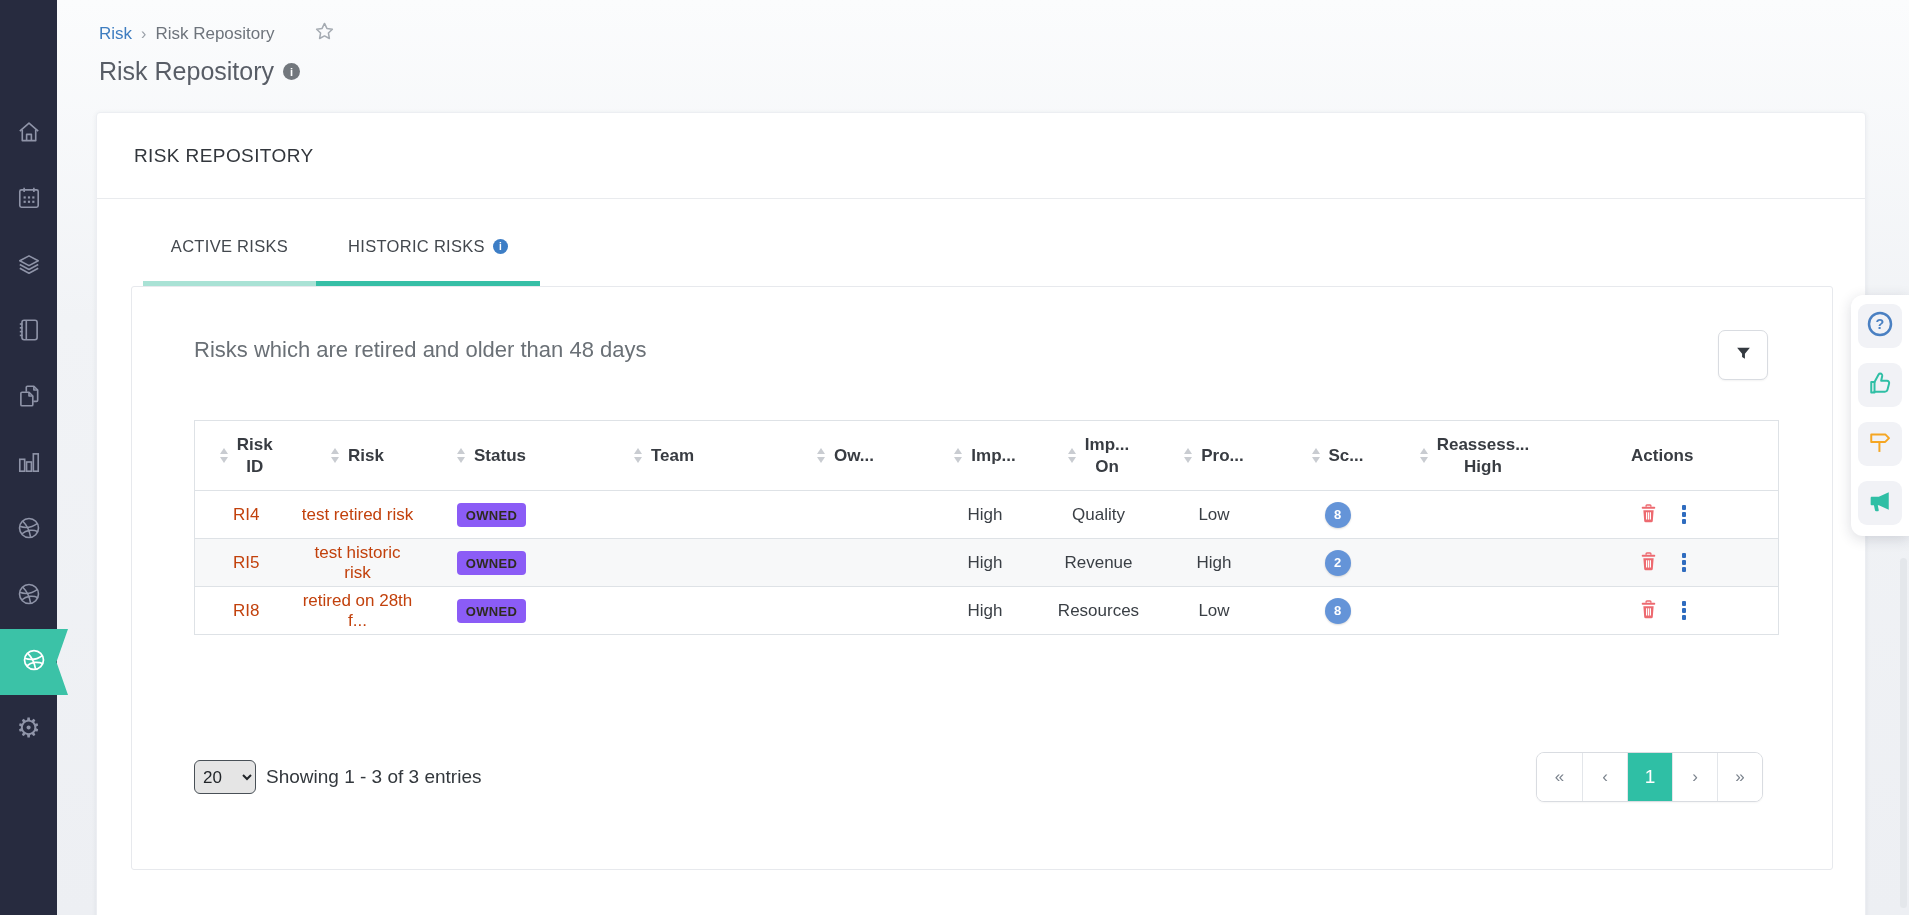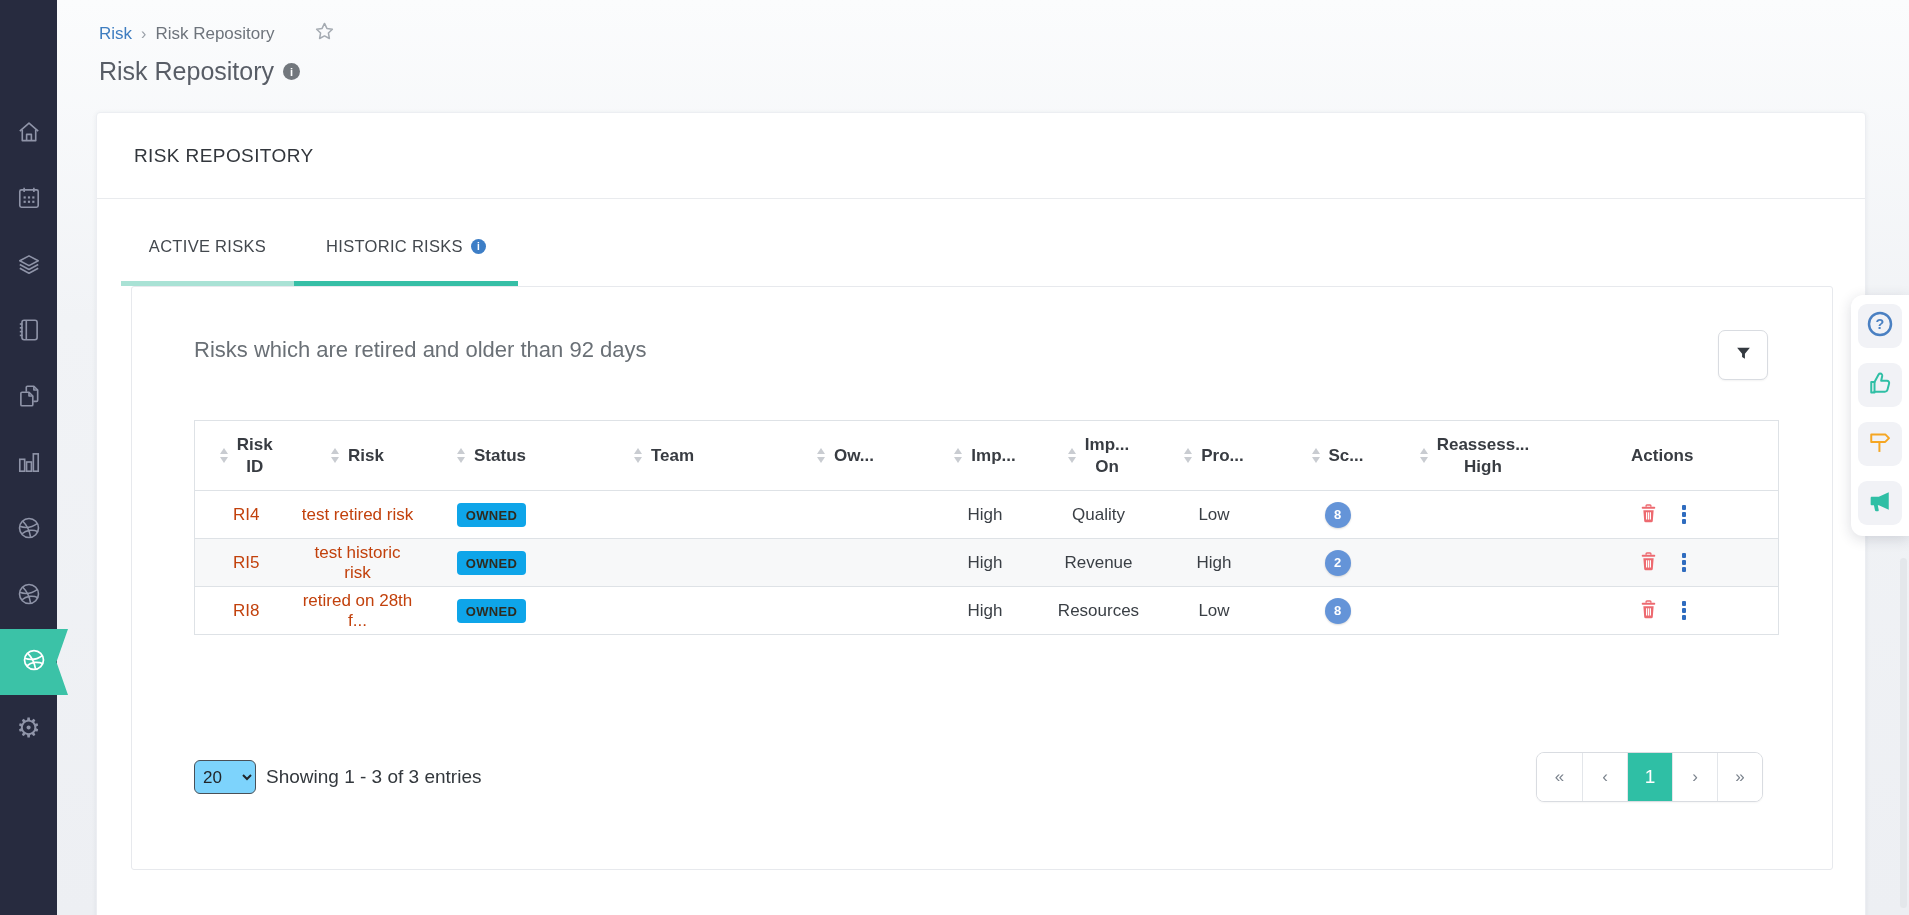--- a/index.html
+++ b/index.html
@@ -33,21 +33,21 @@
   .info-badge.blue { width:15px; height:15px; background:#3d7ec6; font-size:10px; }
 
   
   .main-card { position:absolute; left:96px; top:112px; width:1770px; height:845px;
                background:#fff; border:1px solid #eceef2; border-radius:4px;
                box-shadow:0 1px 5px rgba(44,52,70,.07); }
   .card-header { height:86px; display:flex; align-items:center; padding:0 37px;
                  border-bottom:1px solid #e9ebee; }
   .card-title { font-size:19px; color:#32363c; font-weight:normal; letter-spacing:.4px; }
 
-  .tabs { display:flex; padding-left:24px; height:87px; }
+  .tabs { display:flex; padding-left:46px; height:87px; }
   .tab { display:flex; align-items:center; justify-content:center; gap:8px;
          padding-top:12px; height:87px; font-size:16.5px; color:#43484e;
          letter-spacing:.3px; cursor:pointer; border-bottom:5px solid transparent; }
   .tab.t-active-risks { width:173px; border-bottom-color:#a9e2d5; }
   .tab.t-historic     { width:224px; border-bottom-color:#36bfa6; }
 
   .inner-card { position:absolute; left:34px; top:173px; width:1702px; height:584px;
                 background:#fff; border:1px solid #e7e9ed; border-radius:3px; }
   .panel-heading { position:absolute; left:62px; top:50px; font-size:22px; color:#6a7076;
                    font-weight:normal; }
@@ -65,37 +65,37 @@
   th, td { text-align:center; vertical-align:middle; padding:0 4px; }
   .th-flex { display:flex; align-items:center; justify-content:center; gap:9px;
              font-weight:bold; color:#383c42; line-height:1.25; }
   .th-label span { display:block; }
   .sort-icon { display:flex; flex-direction:column; gap:3px; }
   .sort-icon i { display:block; width:0; height:0;
                  border-left:4.5px solid transparent; border-right:4.5px solid transparent; }
   .sort-icon i.up   { border-bottom:6px solid #c9ccd1; }
   .sort-icon i.down { border-top:6px solid #c9ccd1; }
   .cell-link { color:#c2410c; text-decoration:none; cursor:pointer; }
-  .status-badge { display:inline-block; background:#0ea5e9; color:#2e2b20; font-weight:bold;
+  .status-badge { display:inline-block; background:#8b5cf6; color:#2e2b20; font-weight:bold;
                   font-size:13px; letter-spacing:.3px; padding:5px 9px 4px; border-radius:4px; }
   .score-badge { display:inline-flex; width:26px; height:26px; border-radius:50%;
                  background:#6494d8; color:#fff; font-size:13px; font-weight:bold;
                  align-items:center; justify-content:center; box-shadow:0 1px 2px rgba(0,0,0,.15); }
   .actions-cell { }
   .actions-flex { display:flex; align-items:center; justify-content:center; gap:24px; }
   .icon-btn { display:inline-flex; align-items:center; justify-content:center; cursor:pointer;
               background:none; border:none; padding:0; }
   .kebab i { display:block; width:4.5px; height:4.5px; background:#2f6cbf; border-radius:1px;
              margin:2.4px 0; }
 
   
   .pager-left { position:absolute; left:62px; top:465px; height:50px; display:flex;
                 align-items:center; }
   .page-size { width:62px; height:34px; font-size:17px; font-family:"Liberation Sans",sans-serif;
-               border:1px solid #495057; border-radius:6px; padding:0 4px; background:#7dd3fc;
+               border:1px solid #495057; border-radius:6px; padding:0 4px; background:#e5e5e5;
                color:#212529; }
   .showing-text { margin-left:10px; font-size:19px; color:#33383d; }
   .pager-group { position:absolute; right:69px; top:465px; display:flex; height:50px;
                  background:#fff; border:1px solid #d9dce1; border-radius:8px; overflow:hidden;
                  box-shadow:0 1px 2px rgba(0,0,0,.04); }
   .page-btn { width:45px; height:100%; display:flex; align-items:center; justify-content:center;
               font-size:17px; color:#7b838d; border-left:1px solid #e3e6ea; cursor:pointer;
               background:#fff; }
   .page-btn:first-child { border-left:none; }
   .page-btn.active { background:#2fbfa5; color:#fff; font-size:19px; }
@@ -228,21 +228,21 @@
       <div class="tab t-active-risks">
         <span>ACTIVE RISKS</span>
       </div>
       <div class="tab t-historic">
         <span>HISTORIC RISKS</span>
         <span class="info-badge blue">i</span>
       </div>
     </div>
 
     <div class="inner-card">
-      <h3 class="panel-heading">Risks which are retired and older than 92 days</h3>
+      <h3 class="panel-heading">Risks which are retired and older than 48 days</h3>
 
       <div class="filter-btn">
         <span><svg width="17" height="17" viewBox="0 0 24 24">
               <path d="M3 4 h18 l-7 8.2 v7.3 l-4 -2.6 v-4.7 Z" fill="#343a40"></path>
             </svg></span>
       </div>
 
       <div class="table-wrap">
         <table>
           <colgroup>

